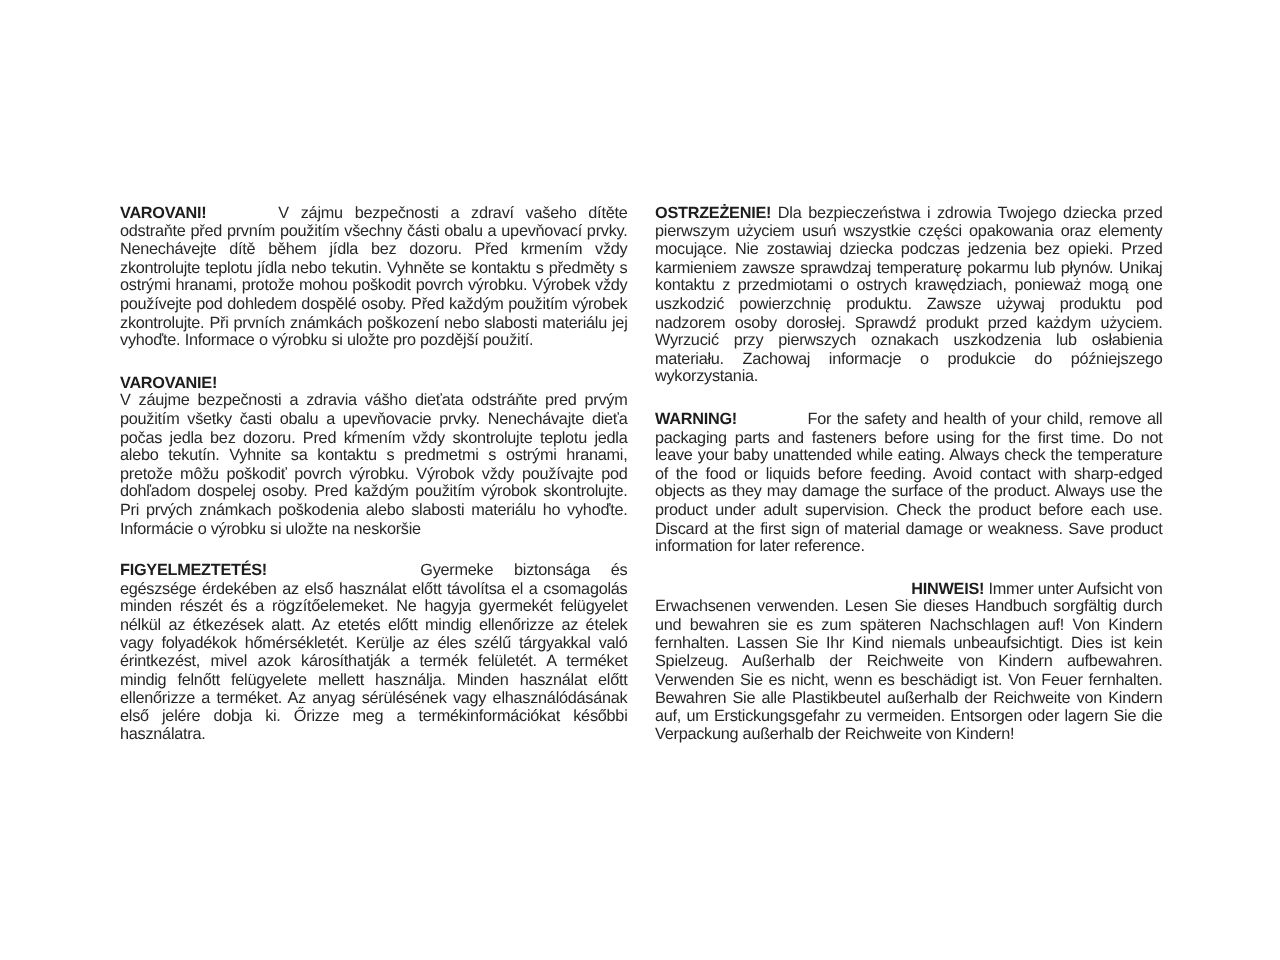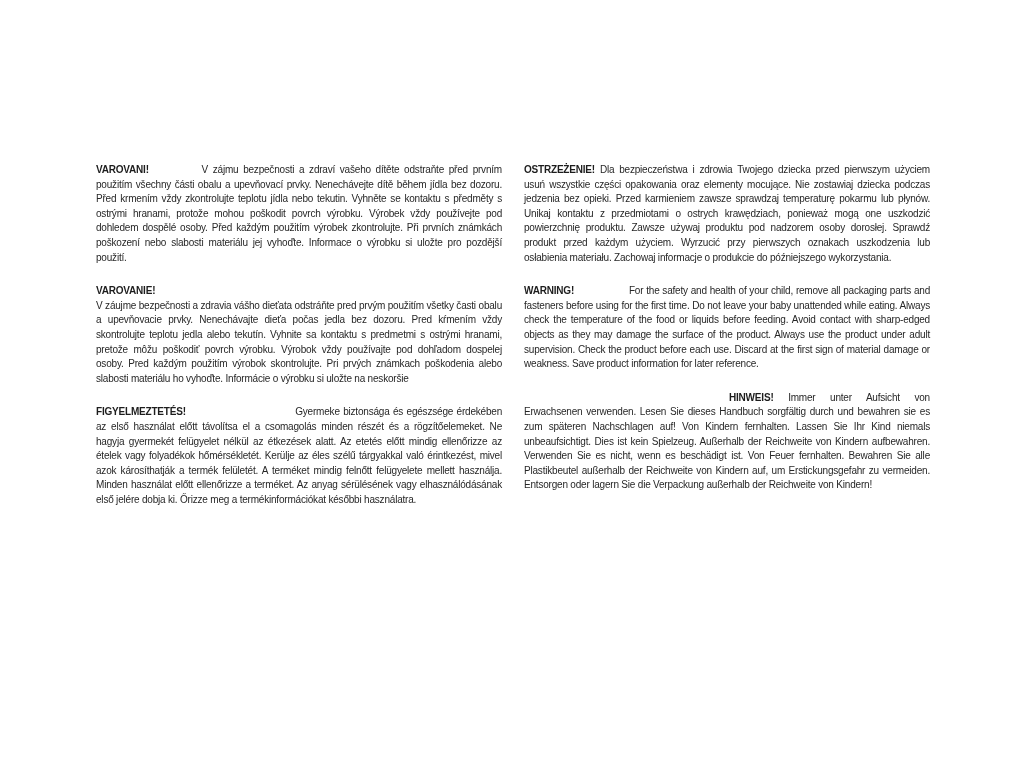--- a/index.html
+++ b/index.html
@@ -21,21 +21,21 @@
     position: absolute;
     top: 163px;
     left: 96px;
     display: flex;
     gap: 22px;
   }
   .col {
     width: 406px;
   }
   p.block {
-    font-size: 10px;
+    font-size: 13px;
     line-height: 14.6px;
     letter-spacing: -0.2px;
     text-align: justify;
     margin-bottom: 19px;
     color: #272727;
   }
   p.block.gap-lg { }
   strong.h {
     font-weight: bold;
     color: #1d1d1d;

